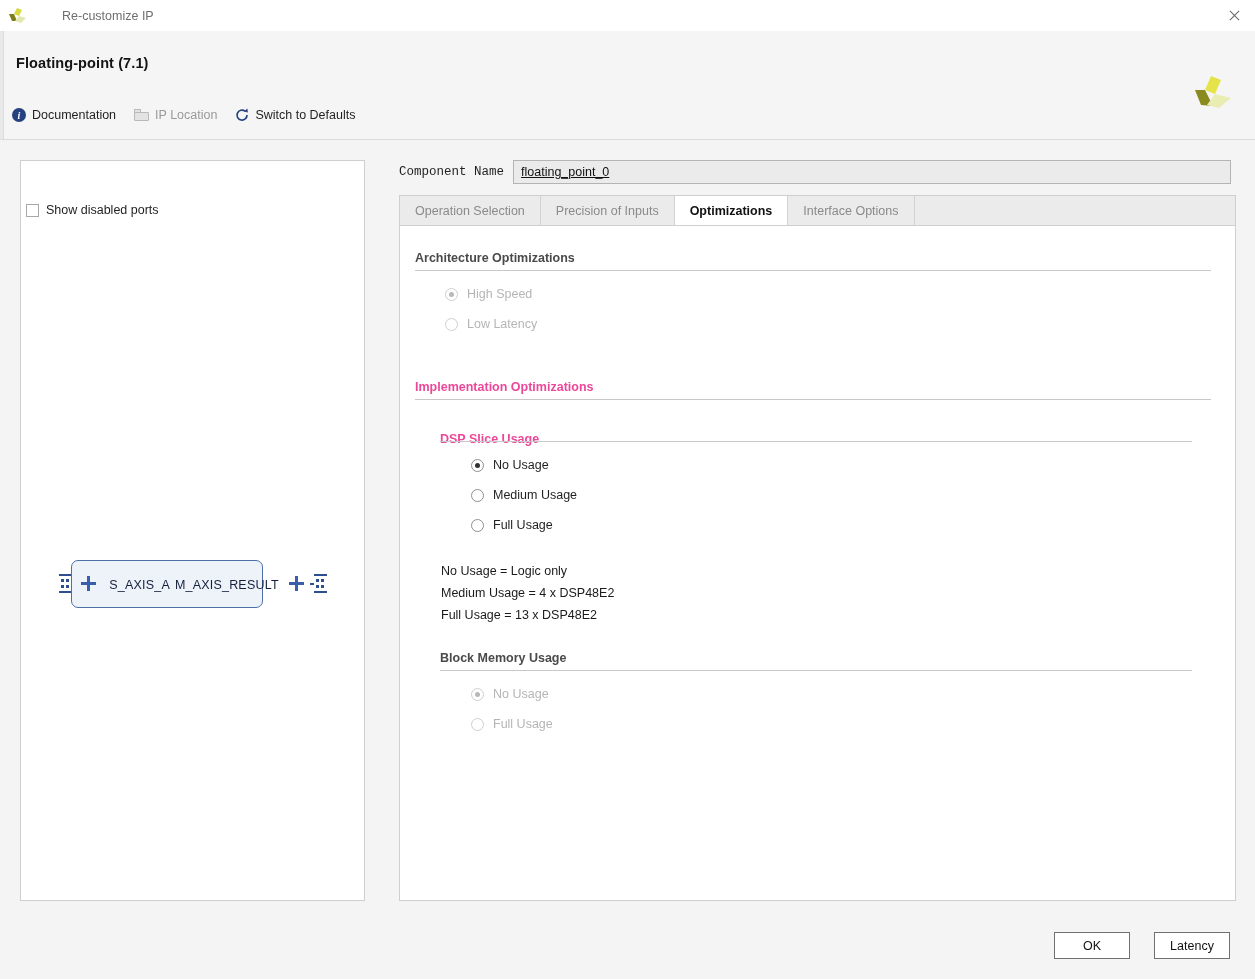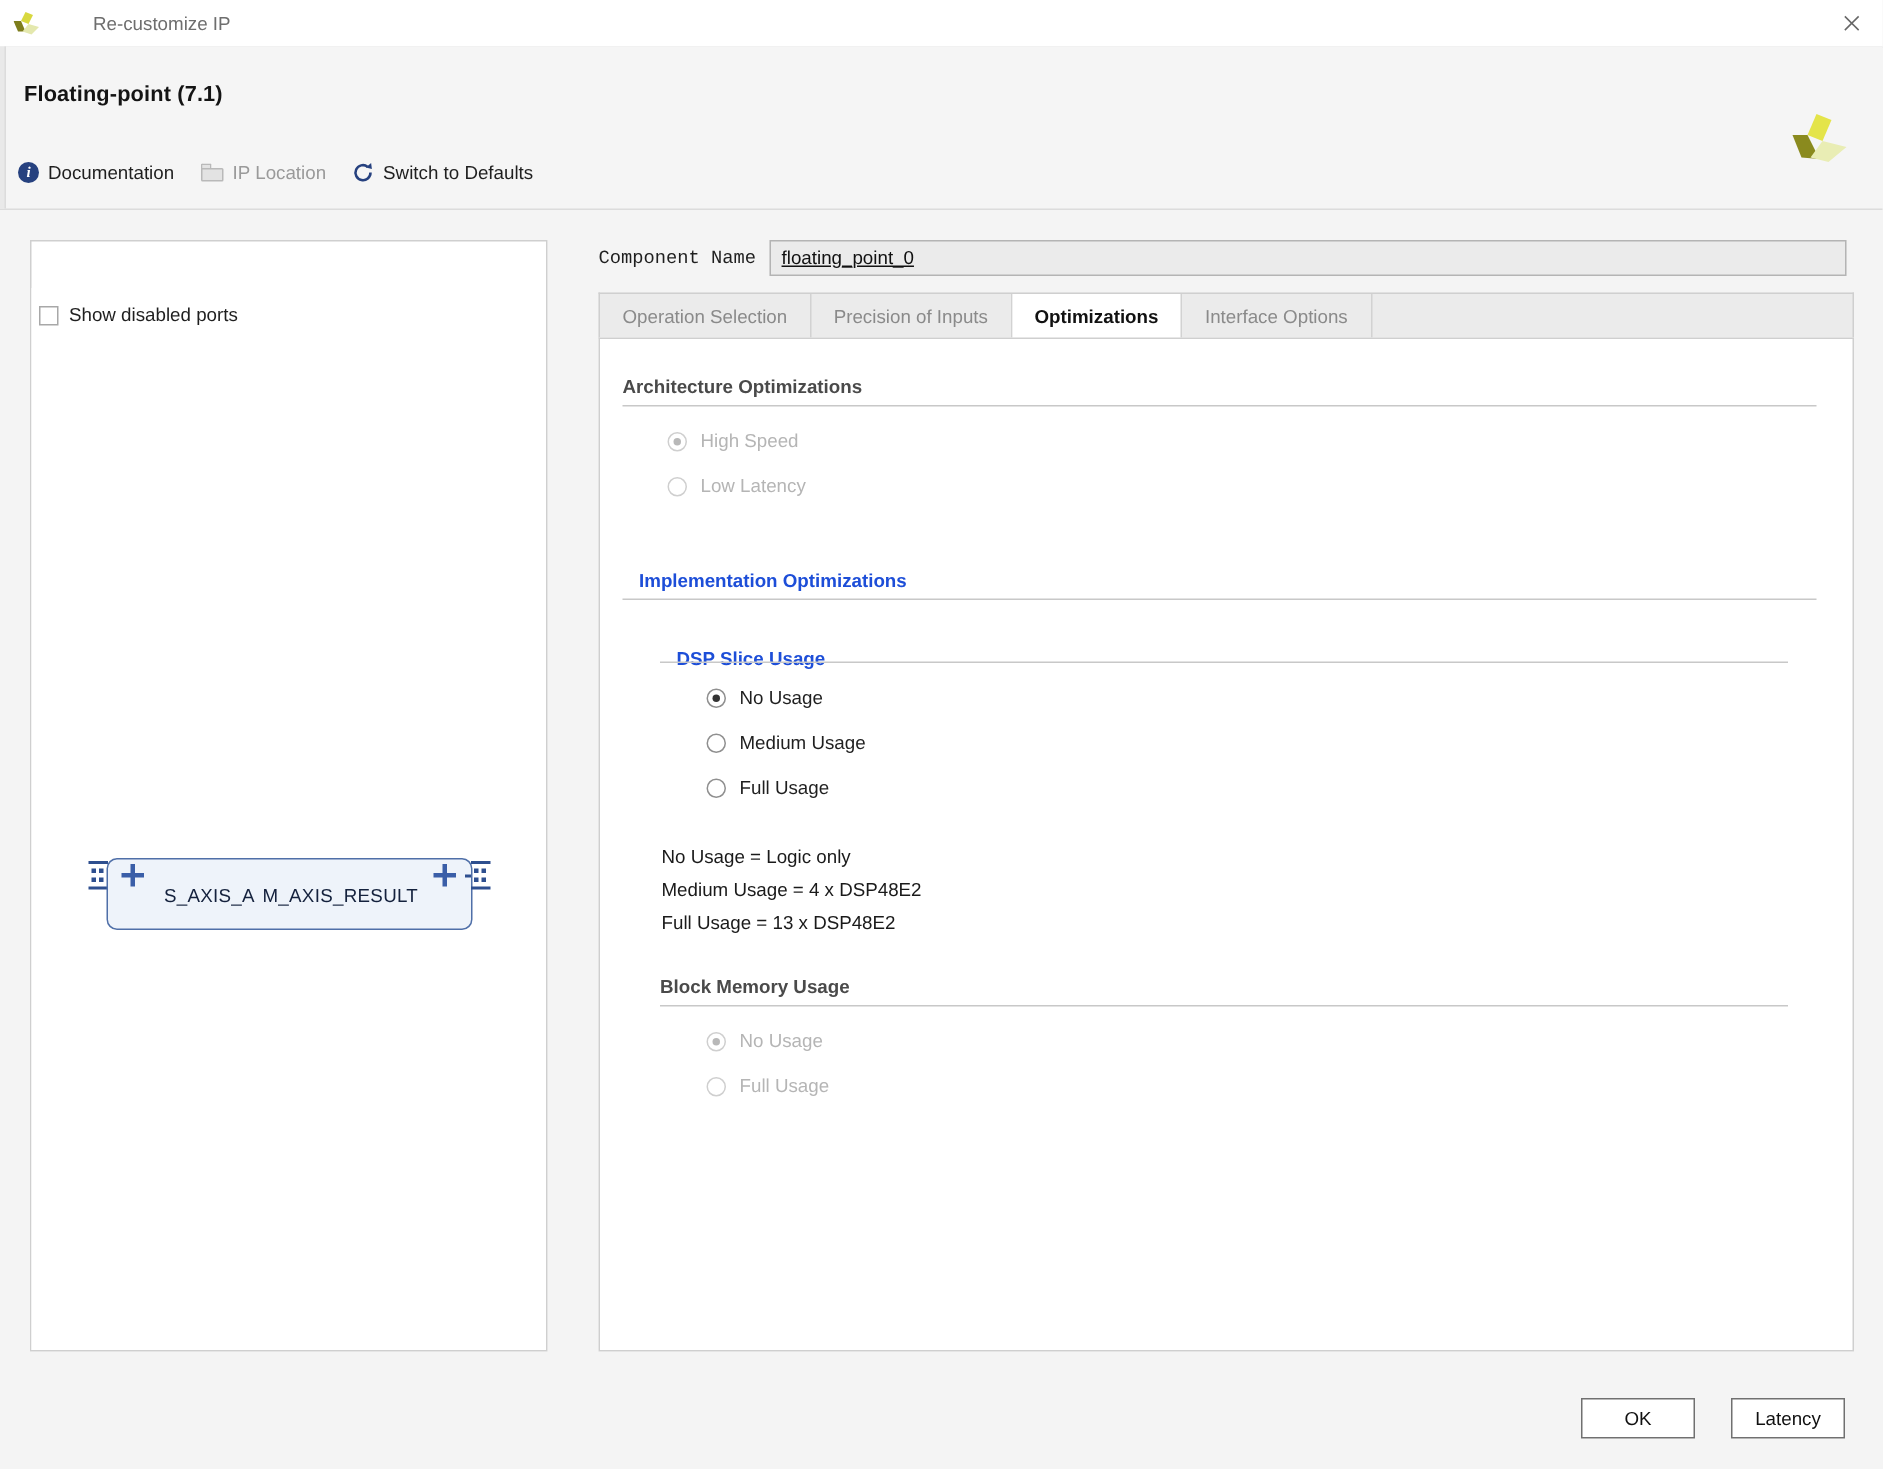--- a/index.html
+++ b/index.html
@@ -204,22 +204,22 @@
   .chk-label { font-size: 12.5px; color: #1f1f1f; }
 
   
   .ip-symbol {
     position: absolute;
     left: 36px; top: 368px;
     width: 272px; height: 48px;
   }
   .ip-box {
     position: absolute;
-    left: 14px; top: 12px;
-    width: 244px; height: 48px;
+    left: 14px; top: 0;
+    width: 192px; height: 48px;
     background: #eef3fa;
     border: 1px solid #4f6fa8;
     border-radius: 7px;
     box-sizing: border-box;
   }
   .ip-label {
     position: absolute;
     left: 0; top: 0;
     width: 244px; height: 48px;
     display: flex;
@@ -335,21 +335,21 @@
 
   .sec-title {
     position: absolute;
     font-size: 12.5px;
     font-weight: bold;
     color: #4a4a4a;
     background: #ffffff;
     padding-right: 8px;
     white-space: nowrap;
   }
-  .sec-title.dark { color: #1d4ed8; margin-left: 11px; }
+  .sec-title.dark { color: #ec4899; }
   .sec-rule {
     position: absolute;
     height: 1px;
     background: #c8c8c8;
   }
 
   .radio-row {
     position: absolute;
     display: flex;
     align-items: center;

